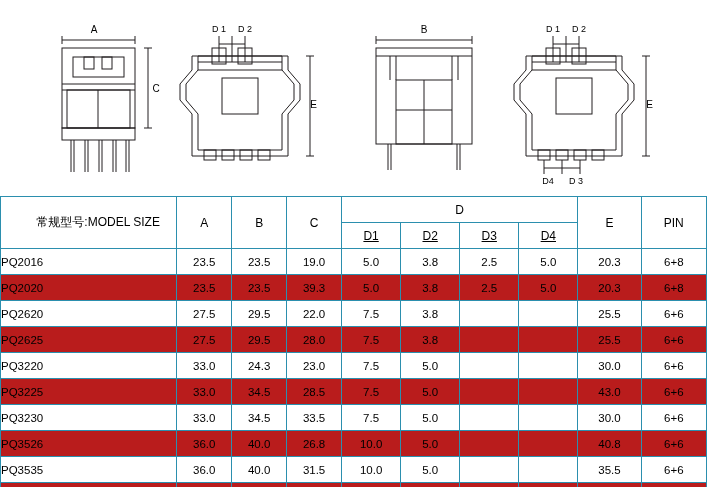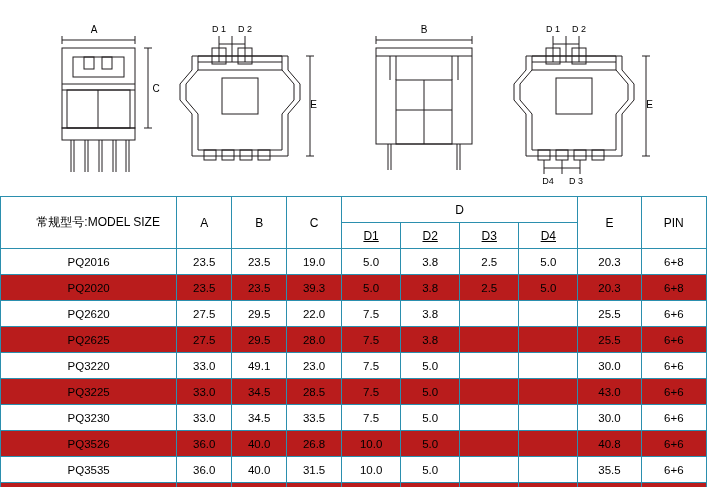--- a/index.html
+++ b/index.html
@@ -56,21 +56,21 @@
   }
   #spec-table .model-head {
     font-size: 12px;
     white-space: nowrap;
     padding-left: 19px;
   }
   #spec-table tbody tr.alt td {
     background: #b91c1c;
   }
   #spec-table td.model {
-    text-align: center;
+    text-align: left;
   }
   .col-model { width: 150px; }
   .col-abc   { width: 52px; }
   .col-d     { width: 56px; text-decoration: underline; }
   .col-e     { width: 60px; }
   .col-pin   { width: 62px; margin-left: 16px; }
 </style>
 </head>
 <body>
 
@@ -291,21 +291,21 @@
           <td>7.5</td>
           <td>3.8</td>
           <td></td>
           <td></td>
           <td>25.5</td>
           <td>6+6</td>
         </tr>
         <tr>
           <td class="model col-model">PQ3220</td>
           <td>33.0</td>
-          <td>49.1</td>
+          <td>24.3</td>
           <td>23.0</td>
           <td>7.5</td>
           <td>5.0</td>
           <td></td>
           <td></td>
           <td>30.0</td>
           <td>6+6</td>
         </tr>
         <tr class="alt">
           <td class="model col-model">PQ3225</td>

